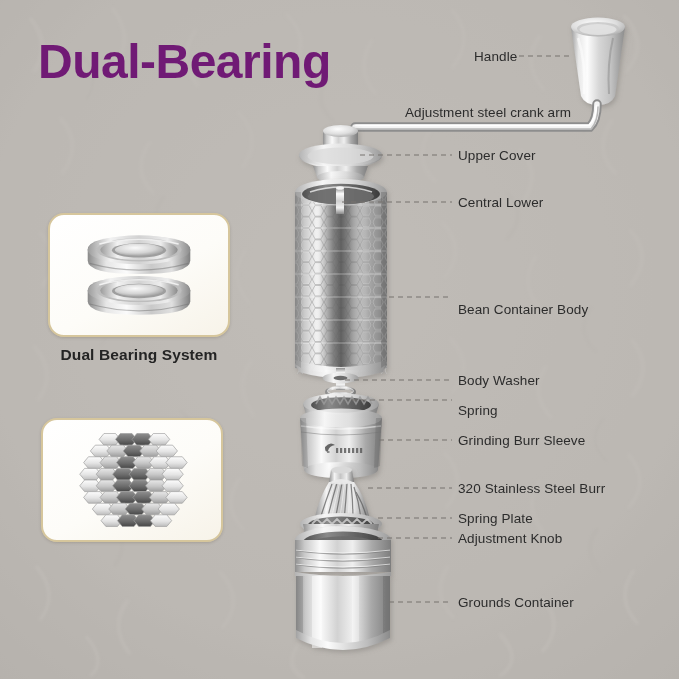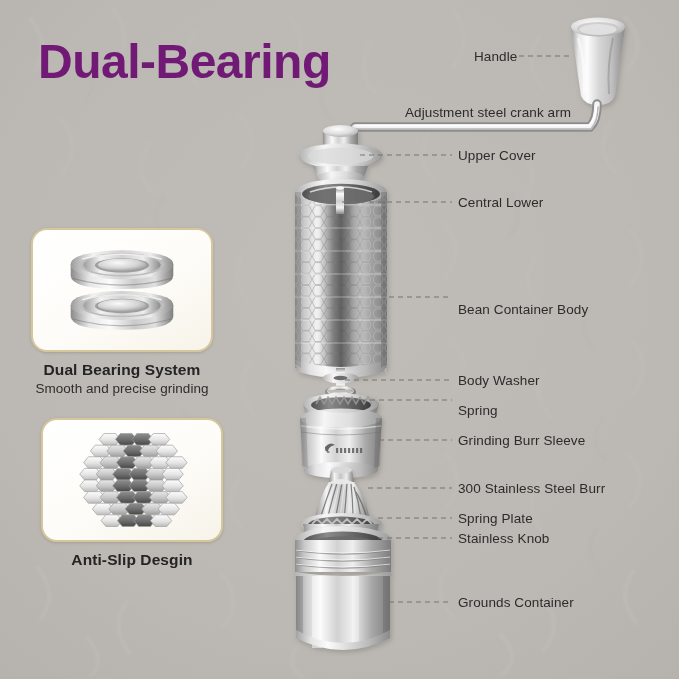--- a/index.html
+++ b/index.html
@@ -34,21 +34,21 @@
   .card-frame svg { display:block; width:100%; height:100%; }
   .card-title {
     margin-top:9px; text-align:center; width:182px;
     font-size:15.5px; color:#242424; font-weight:600;
     letter-spacing:.1px;
   }
   .card-sub {
     margin-top:2px; text-align:center; width:182px;
     font-size:13.5px; color:#2e2e2e; letter-spacing:.05px;
   }
-  #card-bearing { left:31px; top:213px;margin-top:15px; }
+  #card-bearing { left:48px; top:213px; }
   #card-antislip { left:41px; top:418px; }
 
   
   #product { position:absolute; inset:0; z-index:6; }
 
   
   .callout {
     position:absolute; z-index:14;
     font-size:13.5px; color:#2c2c2c;
     white-space:nowrap; letter-spacing:.1px;
@@ -427,23 +427,23 @@
 </svg>
 
 <div class="callout" id="lbl-handle">Handle</div>
 <div class="callout" id="lbl-crankarm">Adjustment steel crank arm</div>
 <div class="callout" id="lbl-uppercover">Upper Cover</div>
 <div class="callout" id="lbl-centralaxis">Central Lower</div>
 <div class="callout" id="lbl-beanbody">Bean Container Body</div>
 <div class="callout" id="lbl-lowerwasher">Body Washer</div>
 <div class="callout" id="lbl-spring">Spring</div>
 <div class="callout" id="lbl-burrsleeve">Grinding Burr Sleeve</div>
-<div class="callout" id="lbl-steelburr">300 Stainless Steel Burr</div>
+<div class="callout" id="lbl-steelburr">320 Stainless Steel Burr</div>
 <div class="callout" id="lbl-detentplate">Spring Plate</div>
-<div class="callout" id="lbl-adjustknob">Stainless Knob</div>
+<div class="callout" id="lbl-adjustknob">Adjustment Knob</div>
 <div class="callout" id="lbl-groundscont">Grounds Container</div>
 
 <div class="feature-card" id="card-bearing">
   <div class="card-frame">
     <svg viewBox="0 0 182 124" preserveAspectRatio="xMidYMid meet">
       <defs>
         <linearGradient id="bgRingOuter" x1="0" y1="0" x2="1" y2="0">
           <stop offset="0%" stop-color="#8a8a8a"></stop>
           <stop offset="18%" stop-color="#e6e6e6"></stop>
           <stop offset="38%" stop-color="#fbfbfb"></stop>
@@ -482,21 +482,20 @@
         <ellipse cx="91" cy="36" rx="44" ry="12" fill="#bdbdbd"></ellipse>
         <ellipse cx="91" cy="36" rx="40" ry="10.6" fill="url(#bgRingFace)"></ellipse>
         <ellipse cx="91" cy="36.5" rx="28" ry="7.4" fill="#9e9e9e"></ellipse>
         <ellipse cx="91" cy="36" rx="25" ry="6.4" fill="url(#bgHole)"></ellipse>
         <path d="M50 30 Q91 20 132 30" stroke="#ffffff" stroke-width="1.5" fill="none" opacity=".7"></path>
         <path d="M40 50 Q91 64 142 50" stroke="#6d6d6d" stroke-width="1.2" fill="none" opacity=".45"></path>
       </g>
     </svg>
   </div>
   <div class="card-title">Dual Bearing System</div>
-  <div class="card-sub">Smooth and precise grinding</div>
 </div>
 
 <div class="feature-card" id="card-antislip">
   <div class="card-frame">
     <svg viewBox="0 0 182 124" preserveAspectRatio="xMidYMid meet">
       <defs>
         <linearGradient id="hcLight" x1="0" y1="0" x2="0" y2="1">
           <stop offset="0%" stop-color="#fdfdfd"></stop>
           <stop offset="55%" stop-color="#e4e4e4"></stop>
           <stop offset="100%" stop-color="#bcbcbc"></stop>
@@ -575,14 +574,13 @@
 
         <g transform="translate(0,98)">
           <path d="M64 0 h12 l5 6 l-5 6 h-12 l-5 -6 z" fill="url(#hcLight)"></path>
           <path d="M81 0 h12 l5 6 l-5 6 h-12 l-5 -6 z" fill="url(#hcDark)"></path>
           <path d="M98 0 h12 l5 6 l-5 6 h-12 l-5 -6 z" fill="url(#hcDark)"></path>
           <path d="M115 0 h12 l5 6 l-5 6 h-12 l-5 -6 z" fill="url(#hcLight)"></path>
         </g>
       </g>
     </svg>
   </div>
-  <div class="card-title">Anti-Slip Desgin</div>
 </div>
 
 </body></html>

